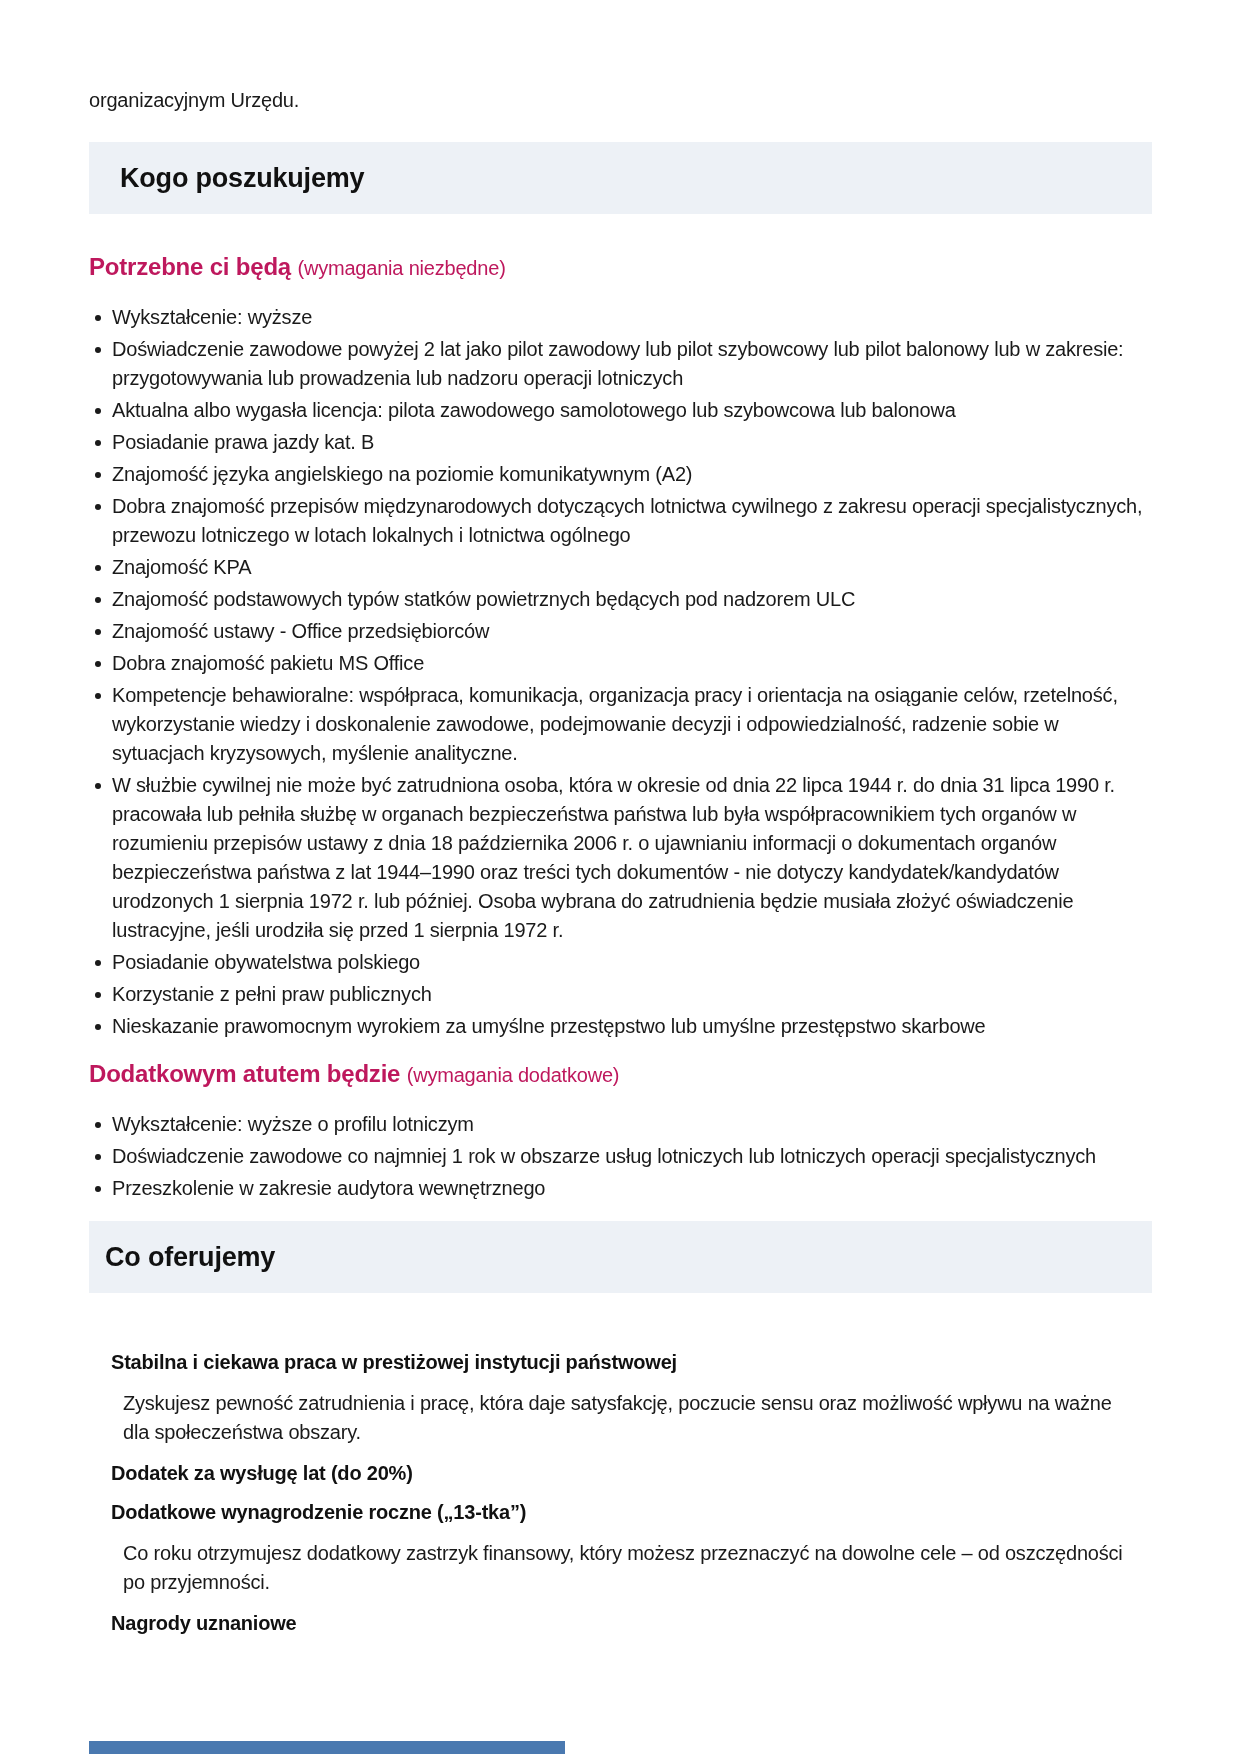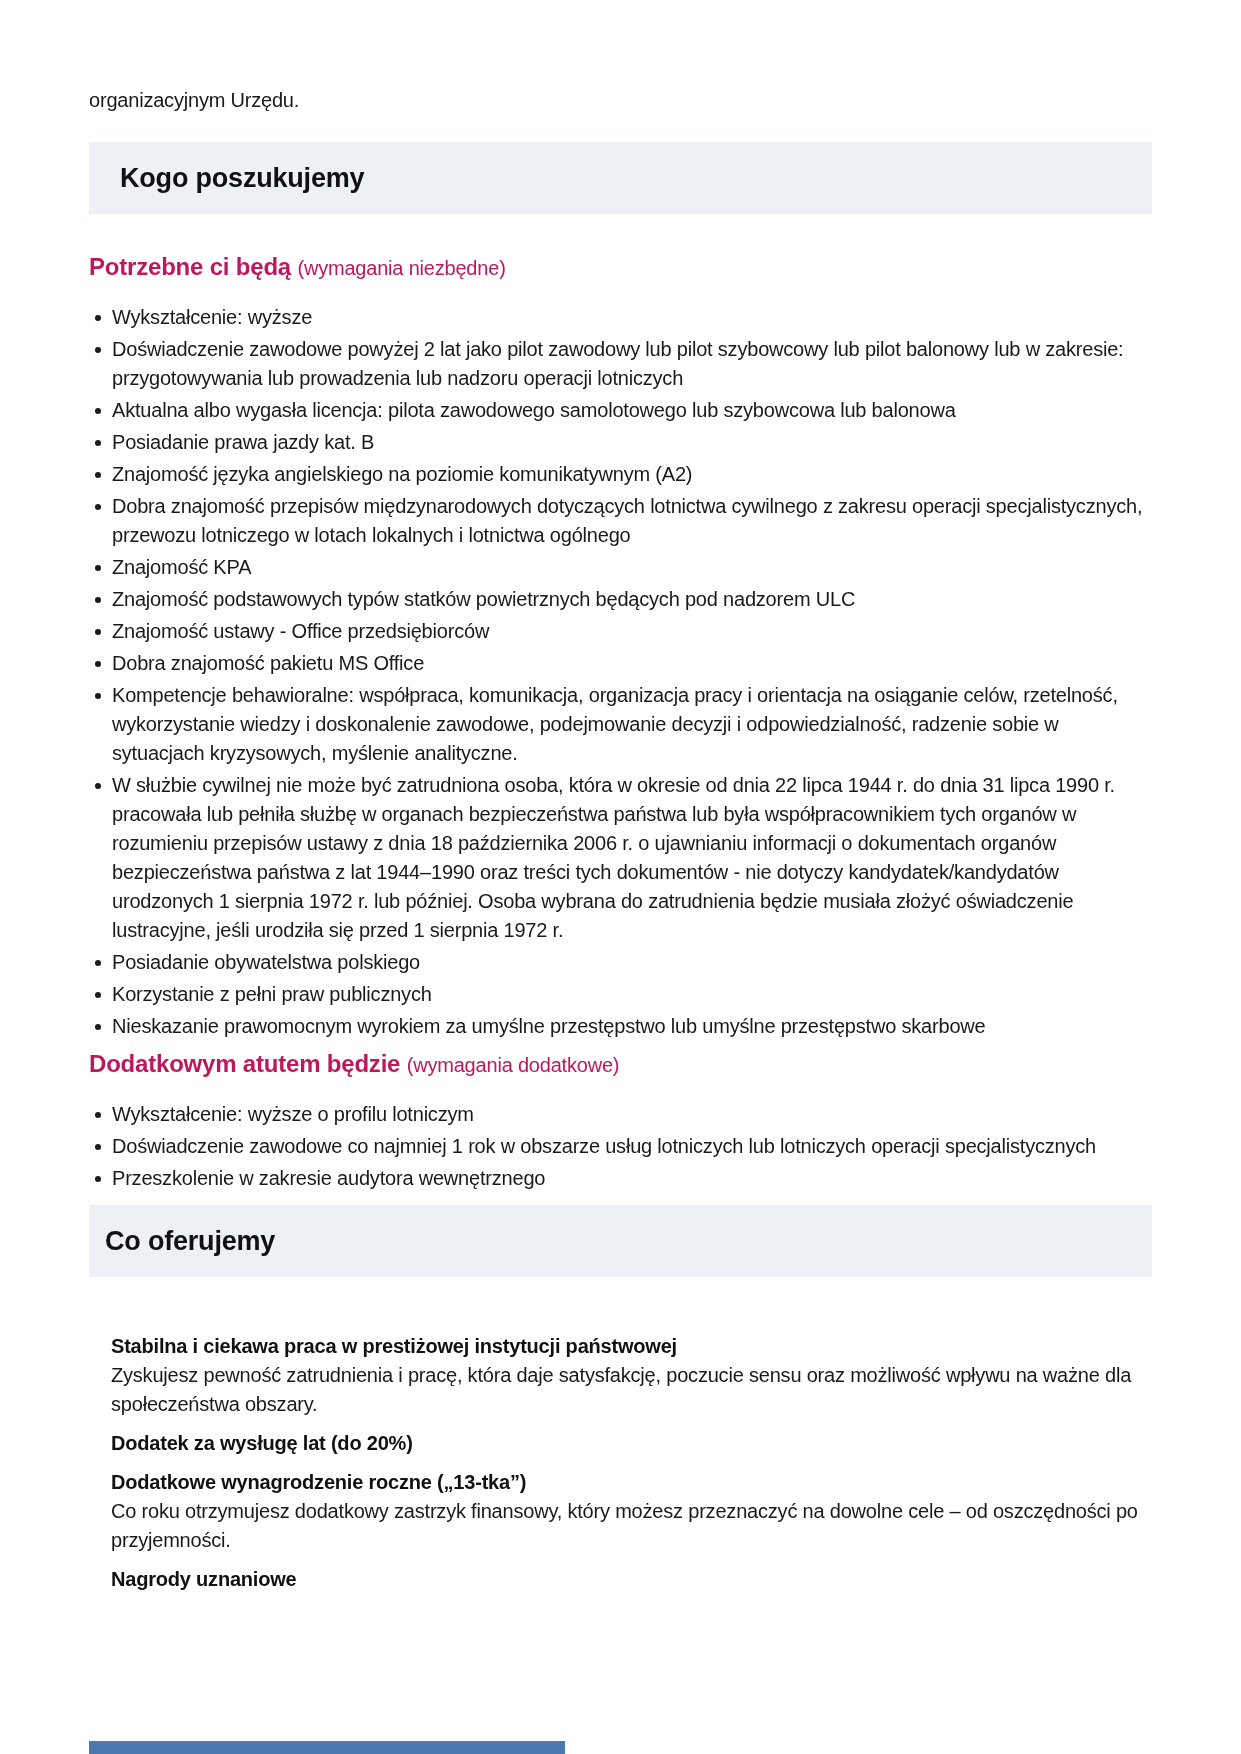--- a/index.html
+++ b/index.html
@@ -44,21 +44,21 @@
     font-size: 24px;
     line-height: 38px;
     font-weight: bold;
     color: #be185d;
   }
   .sub-heading .note {
     font-weight: normal;
     font-size: 20px;
     letter-spacing: -0.2px;
   }
-  .sub-heading.additional { margin-top: 4px; }
+  .sub-heading.additional { margin-top: 14px; }
   ul.bullet-list {
     list-style: none;
     margin: 16px 0 0 0;
     padding: 0;
     width: 1063px;
   }
   ul.bullet-list li {
     position: relative;
     padding-left: 23px;
     margin: 0 0 3px 0;
@@ -68,36 +68,36 @@
   ul.bullet-list li::before {
     content: "";
     position: absolute;
     left: 6px;
     top: 12px;
     width: 6px;
     height: 6px;
     border-radius: 50%;
     background: #1a1a1a;
   }
-  .section-bar.offer { margin-top: 12px; padding-left: 16px; }
+  .section-bar.offer { margin-top: 18px; padding-left: 16px; }
   .offers {
     margin-top: 55px;
     padding-left: 22px;
     width: 1063px;
   }
   .offer-block { margin: 0 0 10px 0; }
   .offer-block h3 {
     margin: 0;
     font-size: 20px;
     line-height: 29px;
     font-weight: bold;
     color: #111111;
   }
   .offer-block p {
-    margin: 0;
+    margin: 12px;
     font-size: 20px;
     line-height: 29px;
   }
   .bottom-accent {
     position: absolute;
     left: 89px;
     bottom: 0;
     width: 476px;
     height: 13px;
     background: #4a79b0;

